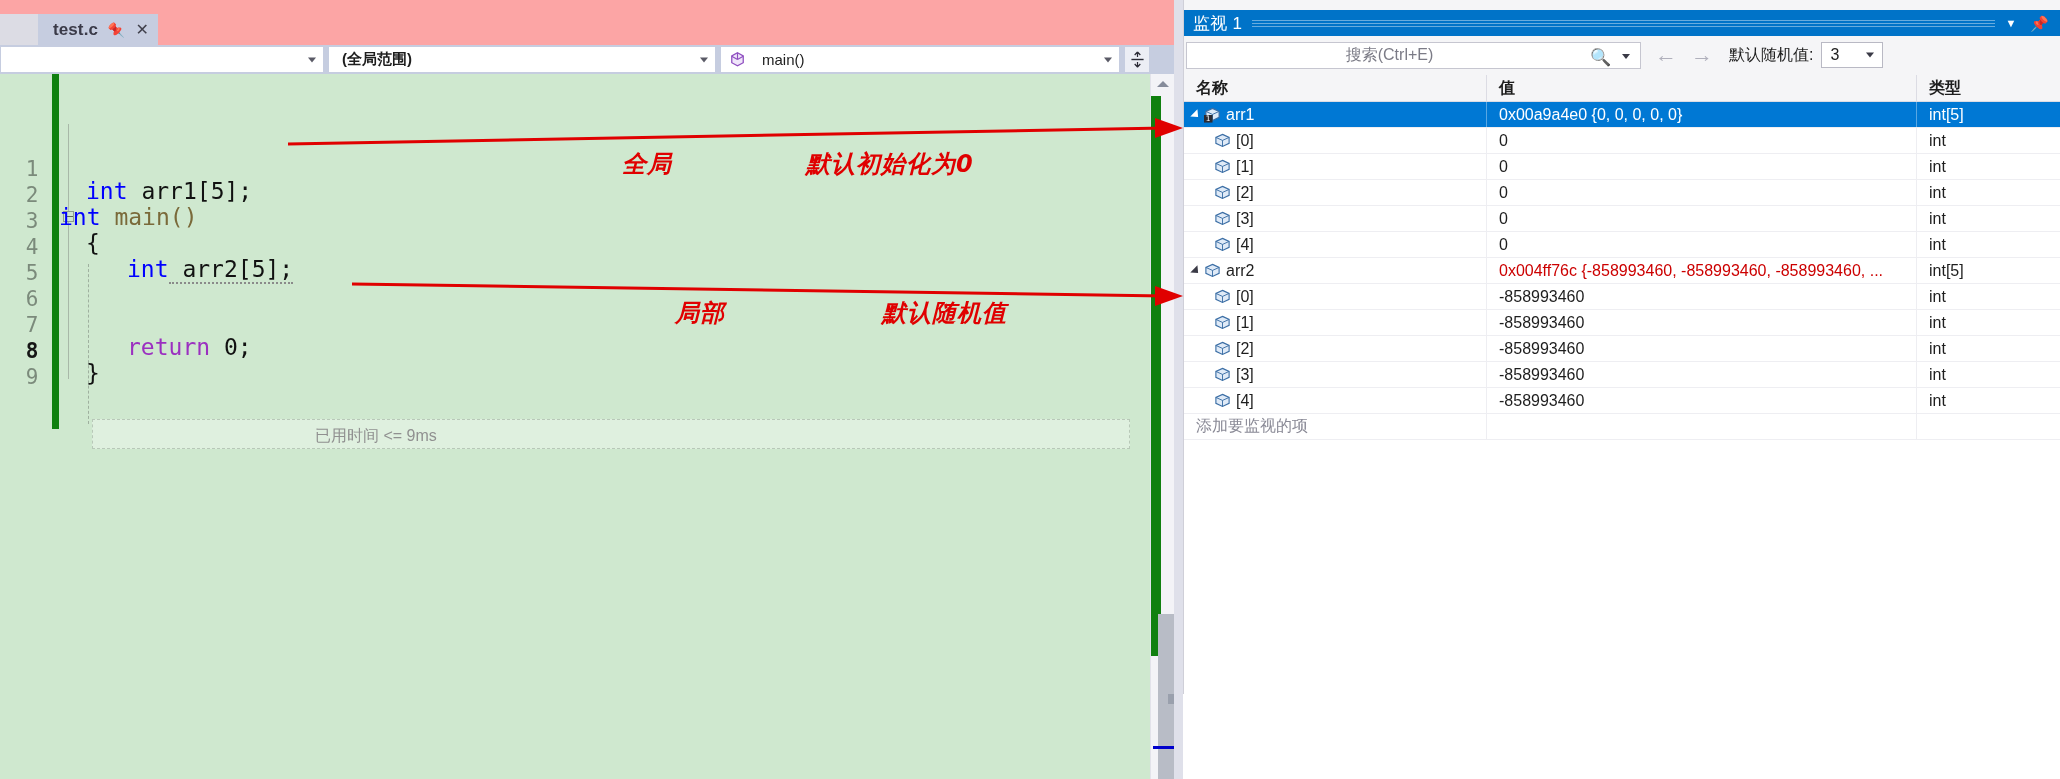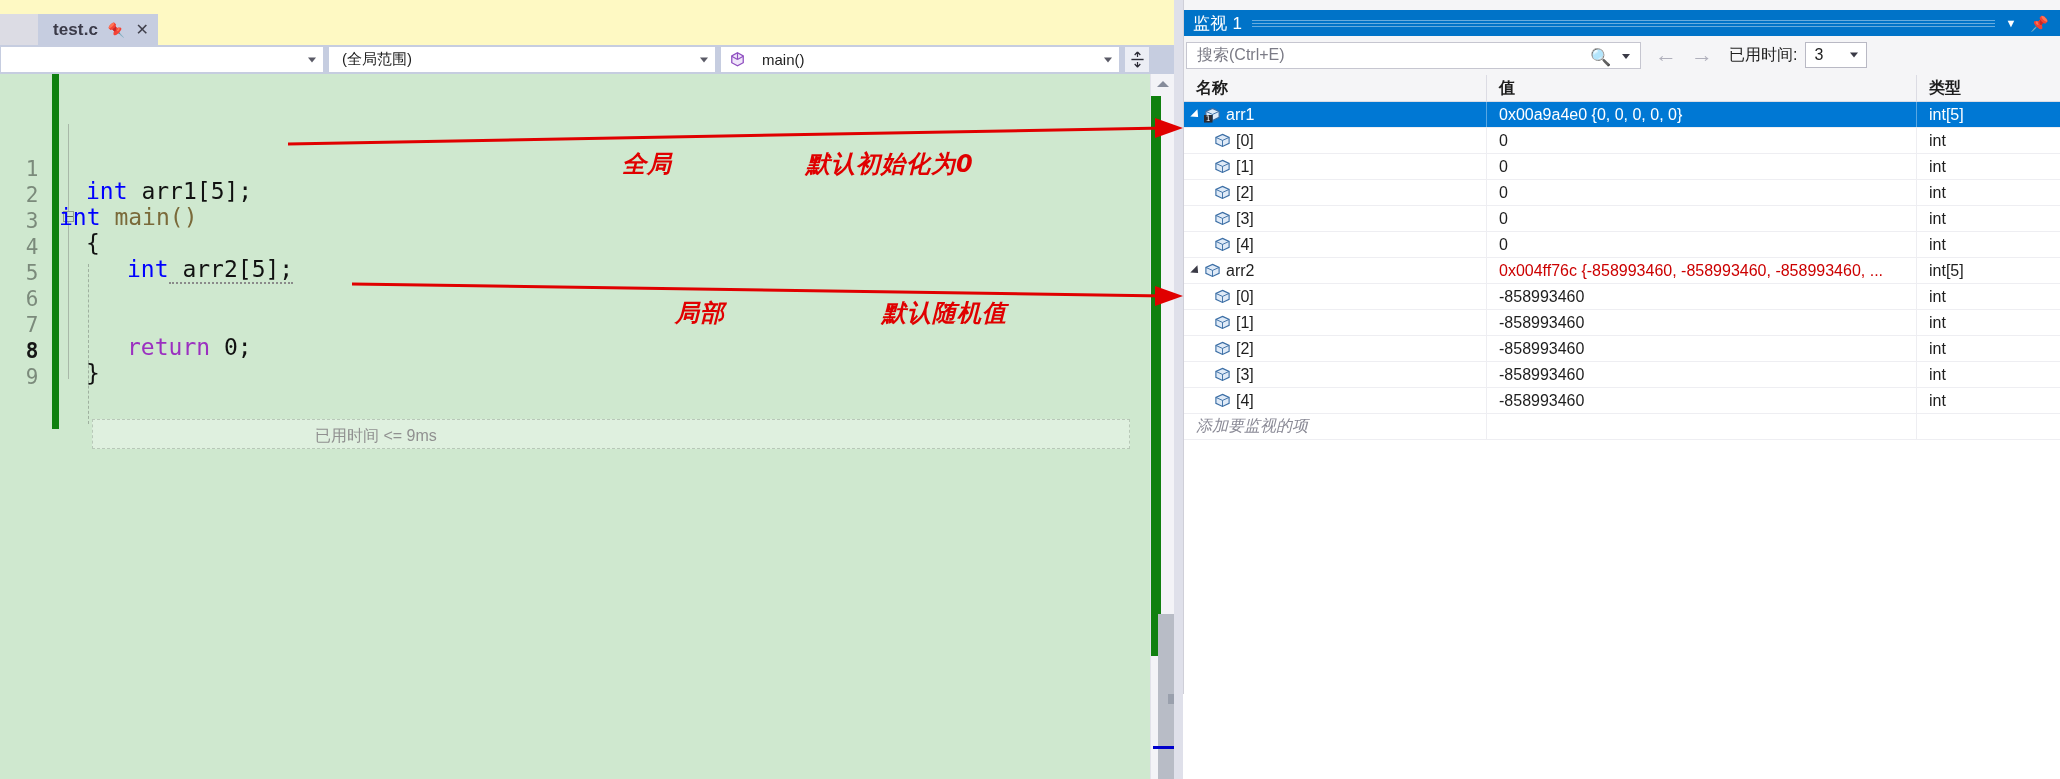--- a/index.html
+++ b/index.html
@@ -15,21 +15,21 @@
   #editor-pane {
     position: absolute; left: 0; top: 0;
     width: 1183px; height: 779px;
     background: #eeeef2;
   }
 
   
   #tab-strip {
     position: absolute; left: 0; top: 0;
     width: 1334px; height: 45px;
-    background: #fef9c3;
+    background: #fca5a5;
   }
   #tab-left-stub {
     position: absolute; left: 0; top: 14px;
     width: 38px; height: 31px;
     background: #dcdce4;
   }
   .doc-tab {
     position: absolute; left: 38px; top: 14px;
     height: 31px;
     background: #c6cde0;
@@ -66,21 +66,21 @@
     display: flex; align-items: stretch;
   }
   .nav-combo {
     background: #ffffff;
     border: 1px solid #c6cde0;
     height: 27px; margin-top: 1px;
     display: flex; align-items: center;
     position: relative; cursor: pointer;
   }
   #nav-combo-1 { width: 324px; margin-left: 0px; }
-  #nav-combo-2 { width: 388px; margin-left: 4px; }
+  #nav-combo-2 { width: 388px; margin-left: 4px; font-weight: bold; }
   #nav-combo-3 { width: 400px; margin-left: 4px; }
   .nav-combo .nav-text {
     font-size: 15px; color: #1e1e1e; padding-left: 13px;
     white-space: nowrap; overflow: hidden;
   }
   .nav-combo .nav-arrow {
     position: absolute; right: 7px; top: 50%;
     transform: translateY(-50%);
     width: 0; height: 0;
     border-left: 4.5px solid transparent;
@@ -276,20 +276,21 @@
     background: #ffffff;
     border: 1px solid #c6c6d0;
     display: flex; align-items: center;
     position: relative;
   }
   #watch-search-input {
     border: none; outline: none; background: transparent;
     font-size: 16px; color: #555; width: 395px;
     padding-left: 10px;
     font-family: "Liberation Sans", sans-serif;
+    text-align: center;
   }
   #watch-search-input::placeholder { color: #7b7b86; }
   #search-mag {
     position: absolute; right: 28px; top: 4px;
     font-size: 17px; color: #3a3a46; cursor: pointer;
   }
   #search-mag-arrow {
     position: absolute; right: 10px; top: 11px;
     width: 0; height: 0;
     border-left: 4.5px solid transparent;
@@ -373,21 +374,21 @@
   .wrow.selected .expander.exp::after { border-top-color: #ffffff; }
   .indent-1 { padding-left: 30px; }
   .elem-icon { margin-right: 5px; display: inline-flex; flex: none; }
   .val-pad { padding-left: 12px; }
   .type-pad { padding-left: 12px; }
 
   #watch-addrow {
     display: flex; height: 26px; border-bottom: 1px solid #eeeef2;
   }
   #watch-addrow .add-text {
-    font-size: 16px; color: #8a8a96; font-style: italic;
+    font-size: 16px; color: #8a8a96; 
     padding-left: 12px; display: flex; align-items: center;
     width: 303px; border-right: 1px solid #eeeef2;
   }
   #watch-addrow .blank { width: 430px; border-right: 1px solid #eeeef2; }
   #watch-addrow .blank2 { width: 144px; }
 </style>
 </head>
 <body>
 
 <div id="root">
@@ -508,21 +509,21 @@
     </div>
 
     <div id="watch-toolbar">
       <div id="watch-search">
         <input id="watch-search-input" type="text" placeholder="搜索(Ctrl+E)" style="">
         <span id="search-mag">🔍</span>
         <span id="search-mag-arrow"></span>
       </div>
       <span class="nav-arrow-btn">←</span>
       <span class="nav-arrow-btn">→</span>
-      <span id="search-depth-label">已用时间:</span>
+      <span id="search-depth-label">默认随机值:</span>
       <div id="search-depth-combo">
         <span id="search-depth-value">3</span>
         <span id="search-depth-arrow"></span>
       </div>
     </div>
 
     <div id="watch-grid">
       <div id="watch-head">
         <div class="wh-cell col-name">名称</div>
         <div class="wh-cell col-value">值</div>

